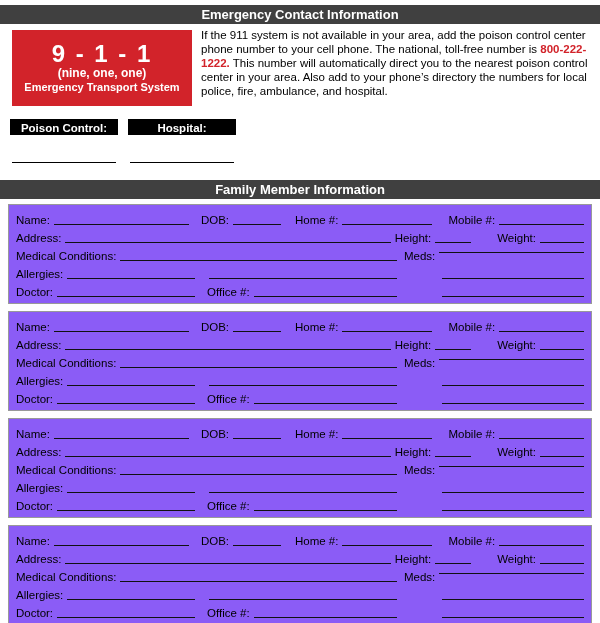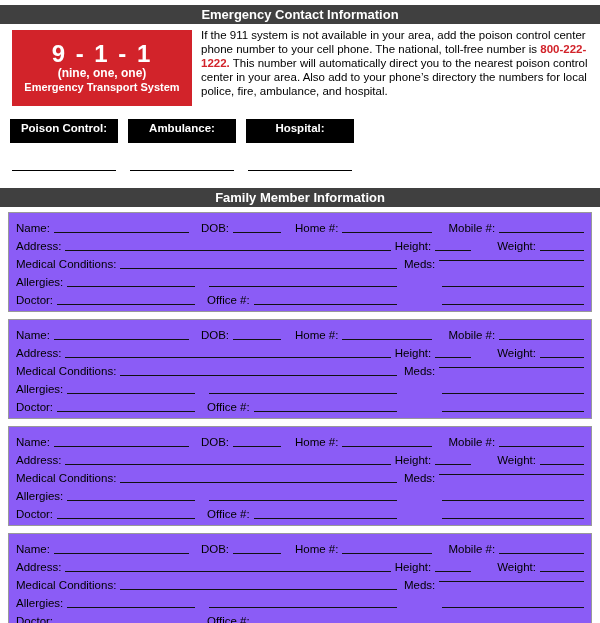--- a/index.html
+++ b/index.html
@@ -30,21 +30,21 @@
   .para { flex:1; font-size:11.5px; line-height:14px; margin-top:-2px; }
   .para .phone { color:#d2232a; font-weight:bold; }
 
   
   .contacts {
     display:grid; grid-template-columns:repeat(5,1fr);
     column-gap:10px; margin:13px 10px 0 10px;
   }
   .contact-label {
     background:#000; color:#fff; font-weight:bold;
-    font-size:11.5px; text-align:center; height:24px; line-height:18px;
+    font-size:11.5px; text-align:center; height:16px; line-height:18px;
   }
   .contact-line { height:27px; border-bottom:1.5px solid #000; margin:0 2px; }
 
   
   .member {
     margin:5px 8px 0 8px; border:1px solid #999;
     padding:4px 7px 4px 7px; background:#8b5cf6;
   }
   .member + .member { margin-top:7px; }
   .row { display:flex; align-items:flex-end; height:18px; font-size:11.5px; }
@@ -73,24 +73,20 @@
   </div>
   <div class="para"><span>If the 911 system is not available in your area, add the poison control center phone number to your cell phone. The national, toll-free number is </span><span class="phone">800-222-1222.</span><span> This number will automatically direct you to the nearest poison control center in your area. Also add to your phone’s directory the numbers for local police, fire, ambulance, and hospital.</span></div>
 </div>
 
 <div class="contacts">
   <div>
     <div class="contact-label">Poison Control:</div>
     <div class="contact-line"></div>
   </div>
   <div>
-    <div class="contact-label">Ambulance:</div>
-    <div class="contact-line"></div>
-  </div>
-  <div>
     <div class="contact-label">Hospital:</div>
     <div class="contact-line"></div>
   </div>
 </div>
 
 <div class="bar bar-family">Family Member Information</div>
 
 <div class="member">
   <div class="row">
     <span class="lbl">Name:</span>

